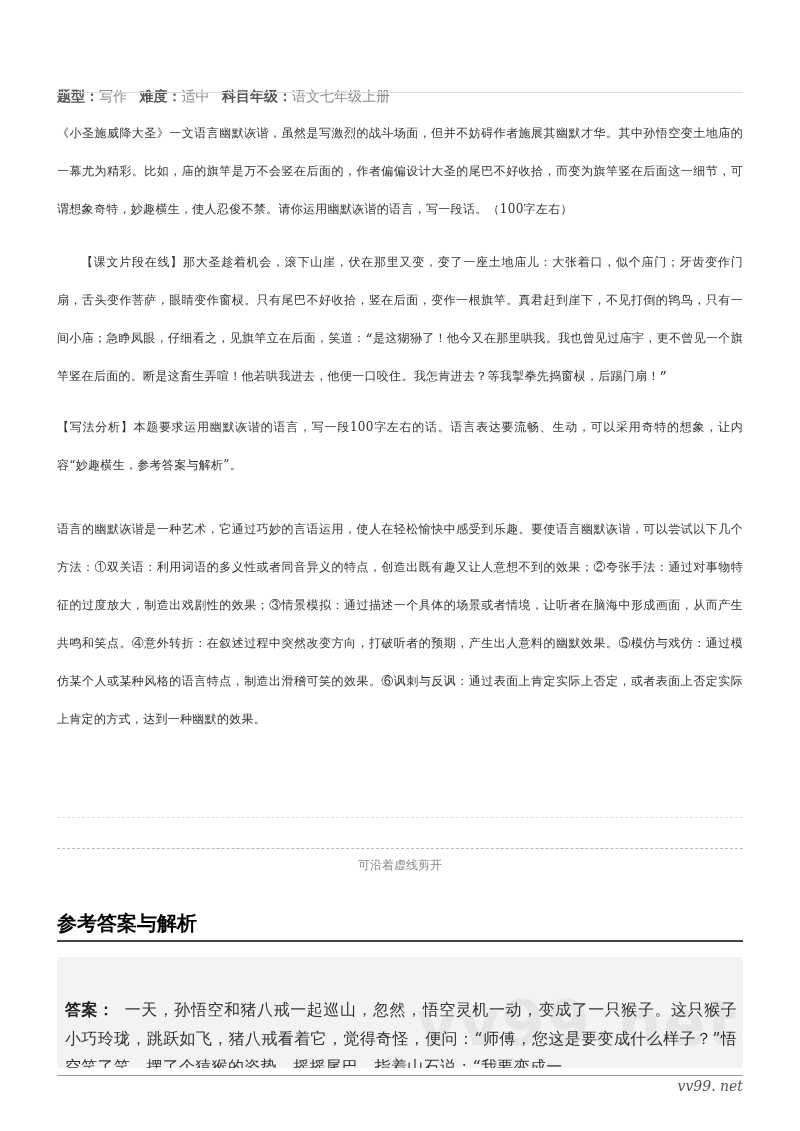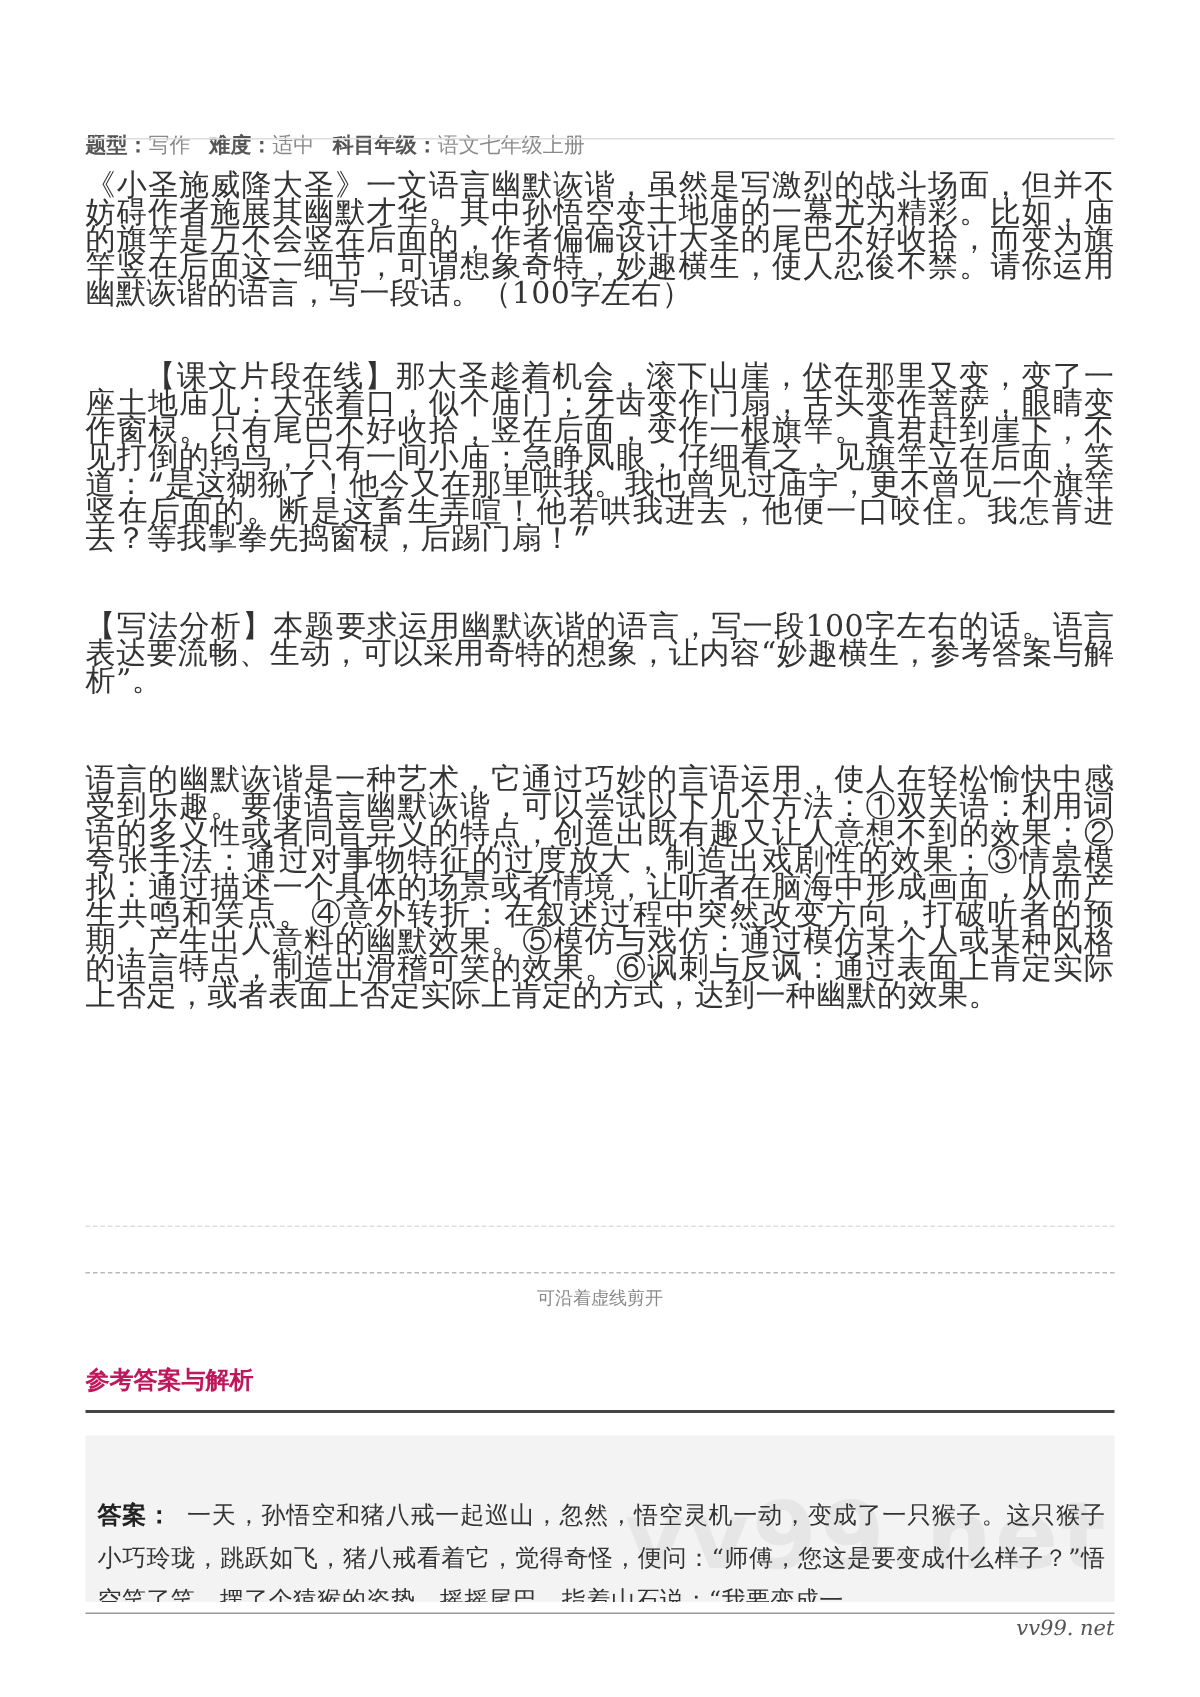--- a/index.html
+++ b/index.html
@@ -43,22 +43,22 @@
       top: 92px;
       left: 0;
       width: 686px;
       height: 1px;
       background: #dddddd;
     }
     .para {
       position: absolute;
       left: 0;
       width: 686px;
-      font-size: 20px;
-      line-height: 18px;
+      font-size: 12px;
+      line-height: 38px;
       color: #333333;
       text-align: justify;
       letter-spacing: 0.3px;
     }
     .p1 { top: 114px; }
     .p2 { top: 244px; text-indent: 2em; font-family: Liberation Mono, monospace; }
     .p3 { top: 408px; }
     .p4 { top: 510px; }
     .dash {
       position: absolute;
@@ -76,23 +76,23 @@
       width: 686px;
       text-align: center;
       font-size: 12px;
       color: #888888;
       font-family: "DejaVu Sans", "Liberation Sans", sans-serif;
     }
     .section-title {
       position: absolute;
       top: 910px;
       left: 0;
-      font-size: 16px;
+      font-size: 20px;
       font-weight: bold;
-      color: #be185d;
+      color: #000000;
       font-family: Liberation Sans, sans-serif;
     }
     .section-rule {
       position: absolute;
       top: 940px;
       left: 0;
       width: 686px;
       height: 2px;
       background: #444444;
     }

